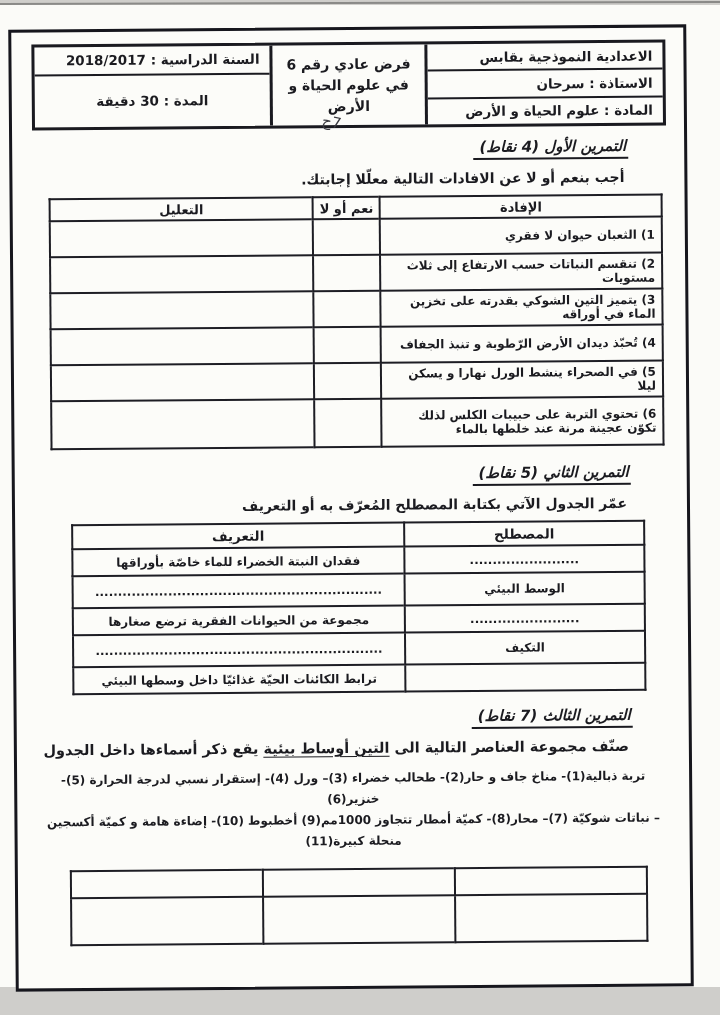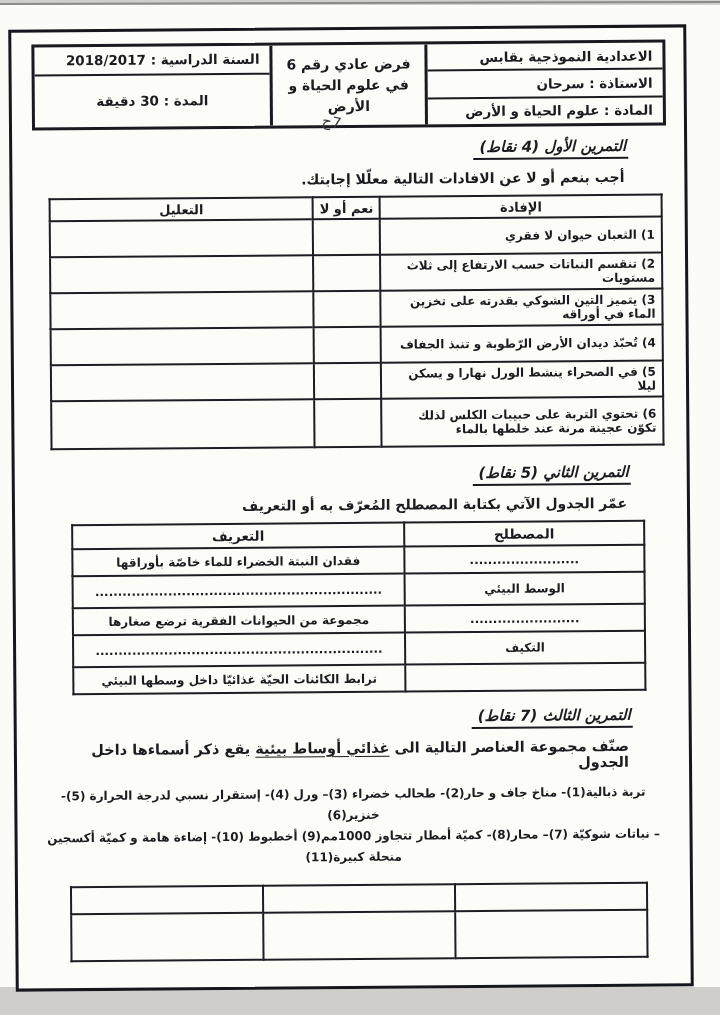--- a/index.html
+++ b/index.html
@@ -207,21 +207,21 @@
           <td></td>
           <td>ترابط الكائنات الحيّة غذائيّا داخل وسطها البيئي</td>
         </tr>
       </tbody>
         </table>
 
       <div class="ex-title-wrap" style="margin-top:14px;">
         <span class="ex-title">التمرين الثالث (7 نقاط)</span>
       </div>
       <div class="instruction" style="font-size:14.5px; margin-left:10px;">
-        <span>صنّف مجموعة العناصر التالية الى </span><span class="underlined">غذائي أوساط بيئية</span><span> يقع ذكر أسماءها داخل الجدول</span>
+        <span>صنّف مجموعة العناصر التالية الى </span><span class="underlined">التين أوساط بيئية</span><span> يقع ذكر أسماءها داخل الجدول</span>
       </div>
 
       <div class="items">
         <div>تربة ذبالية(1)- مناخ جاف و حار(2)- طحالب خضراء (3)– ورل (4)- إستقرار نسبي لدرجة الحرارة (5)- خنزير(6)</div>
         <div>– نباتات شوكيّة (7)– محار(8)- كميّة أمطار تتجاوز 1000مم(9) أخطبوط (10)- إضاءة هامة و كميّة أكسجين</div>
         <div>منحلة كبيرة(11)</div>
       </div>
 
       <table class="t3">
         <tbody>

